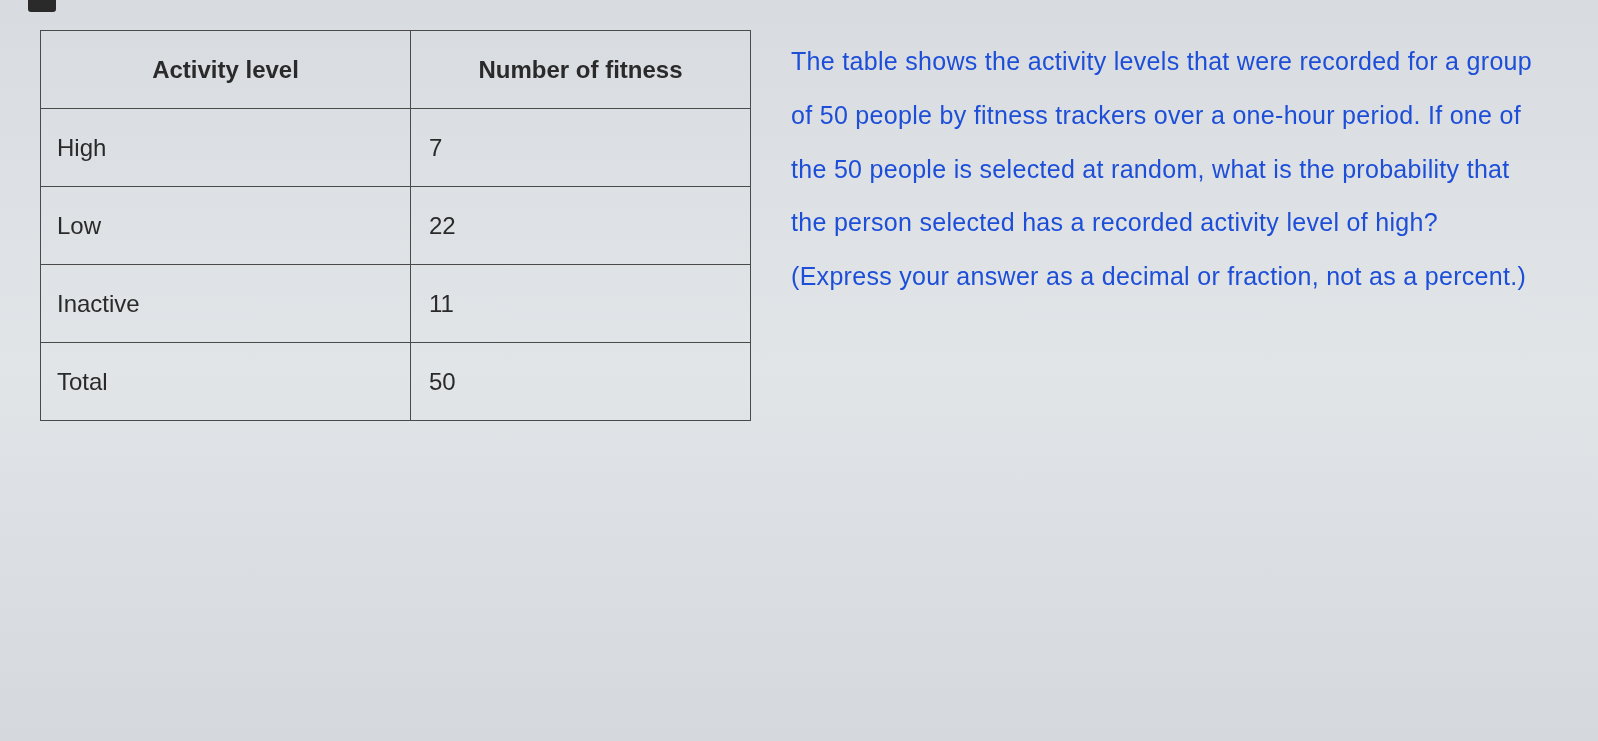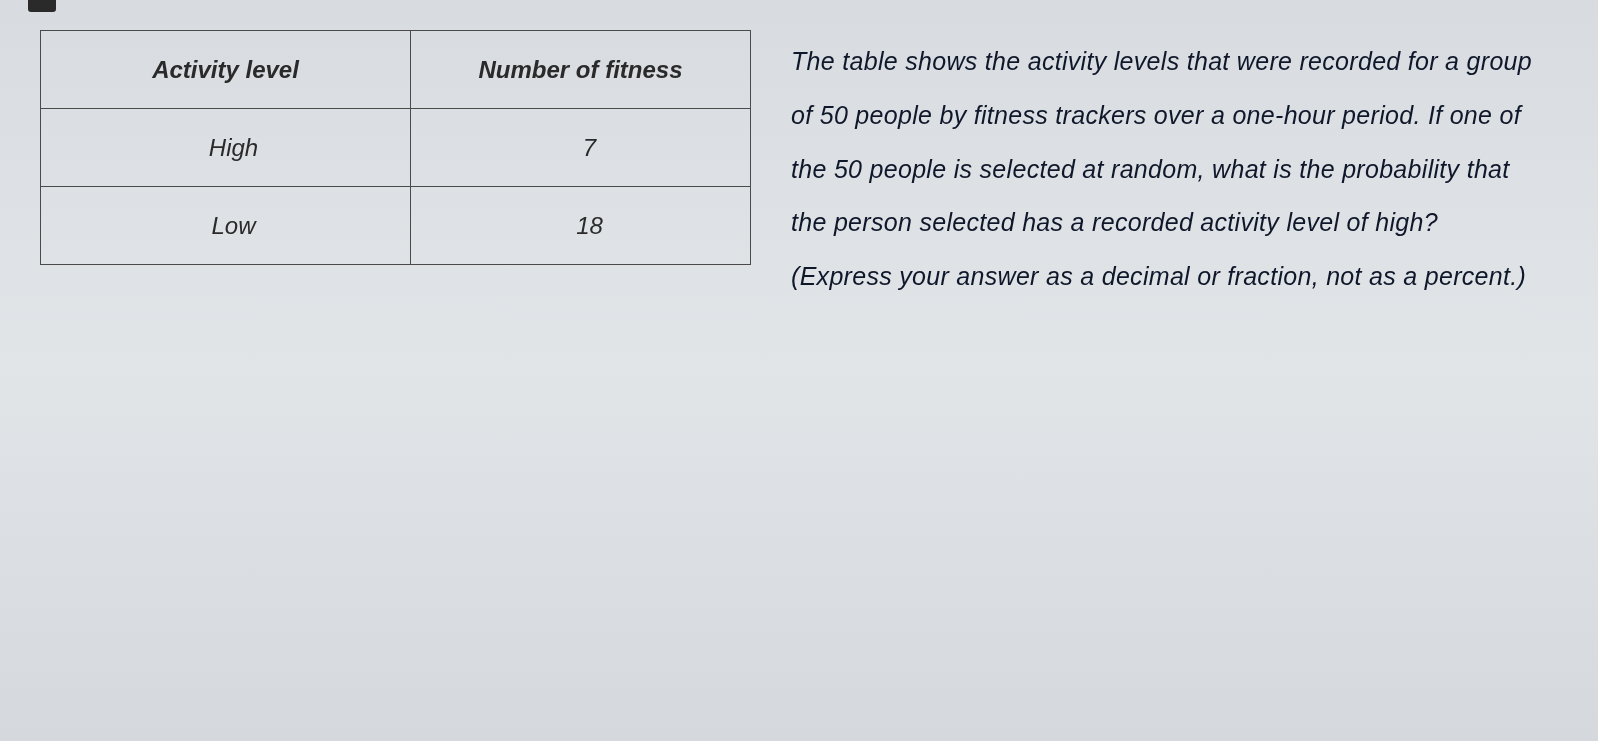--- a/index.html
+++ b/index.html
@@ -1,19 +1,18 @@
 <!DOCTYPE html>
 <html><head>
   <meta charset="utf-8">
   <style>
     * {
       margin: 0;
       padding: 0;
       box-sizing: border-box;
-      font-style: italic;
     }
     
     body {
       font-family: Arial, Helvetica, sans-serif;
       background: linear-gradient(to bottom, #d8dce0 0%, #e2e5e8 50%, #d5d8dc 100%);
       width: 1598px;
       height: 741px;
       position: relative;
       overflow: hidden;
     }
@@ -64,33 +63,32 @@
     }
     
     th.col-number {
       width: 340px;
     }
     
     td {
       height: 78px;
       padding-left: 16px;
       font-weight: 400;
-      text-align: center;
     }
     
     td.number-cell {
       padding-left: 18px;
     }
     
     .question-text {
       flex: 1;
       padding-top: 5px;
       padding-right: 20px;
       font-size: 25px;
-      color: #0f172a;
+      color: #1d4ed8;
       line-height: 2.15;
       letter-spacing: 0.3px;
     }
   </style>
 </head>
 <body>
 
 <div class="question-marker"></div>
 
 <div class="content-area">
@@ -103,21 +101,29 @@
           <th class="col-number">Number of fitness</th>
         </tr>
       </thead>
       <tbody>
         <tr>
           <td>High</td>
           <td class="number-cell">7</td>
         </tr>
         <tr>
           <td>Low</td>
-          <td class="number-cell">18</td>
+          <td class="number-cell">22</td>
+        </tr>
+        <tr>
+          <td>Inactive</td>
+          <td class="number-cell">11</td>
+        </tr>
+        <tr>
+          <td>Total</td>
+          <td class="number-cell">50</td>
         </tr>
       </tbody>
     </table>
   </div>
 
   <div class="question-text">The table shows the activity levels that were recorded for a group of 50 people by fitness trackers over a one-hour period. If one of the 50 people is selected at random, what is the probability that the person selected has a recorded activity level of high? (Express your answer as a decimal or fraction, not as a percent.)</div>
 
 </div>
 
 </body></html>

